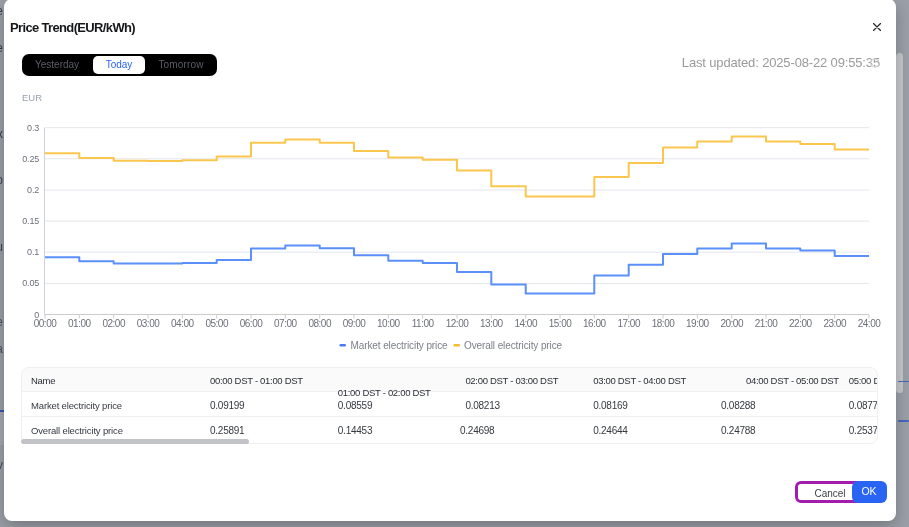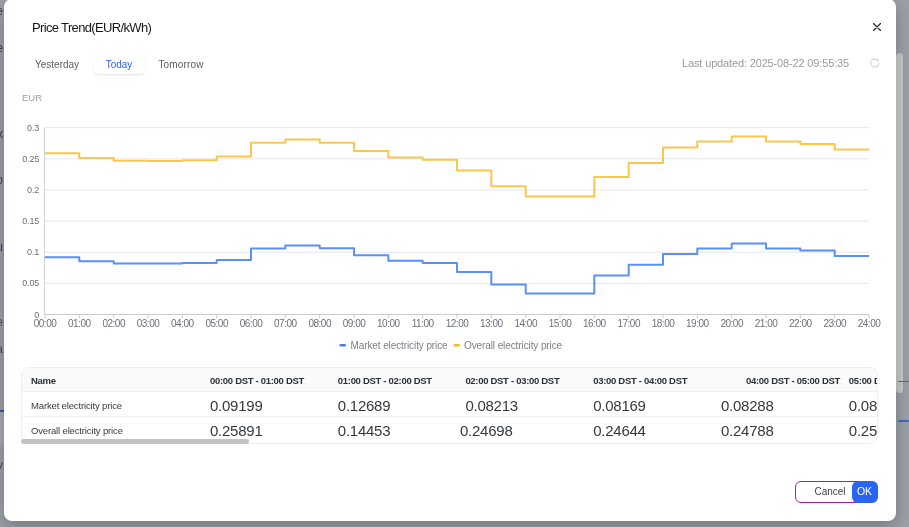--- a/index.html
+++ b/index.html
@@ -1,30 +1,30 @@
 <!DOCTYPE html>
 <html><head><meta charset="utf-8"><style>
 html,body{margin:0;padding:0}
 body{width:909px;height:527px;background:#9ba0a8;font-family:"Liberation Sans",sans-serif;position:relative;overflow:hidden}
 .modal{position:absolute;left:4px;top:-1px;width:891.5px;height:521.5px;background:#fff;border-radius:8px;box-shadow:0 6px 16px rgba(0,0,0,.25)}
 .abs{position:absolute}
-.title{left:32px;top:21px;font-size:13px;font-weight:normal;color:#17181a;letter-spacing:-0.65px;line-height:13px}
-.tabs{left:22px;top:53.5px;width:195px;height:22px;background:#ffffff;border-radius:7px}
+.title{left:10px;top:21px;font-size:13px;font-weight:bold;color:#17181a;letter-spacing:-0.65px;line-height:13px}
+.tabs{left:22px;top:53.5px;width:195px;height:22px;background:#000000;border-radius:7px}
 .tab{position:absolute;top:0;height:22px;line-height:22px;font-size:10px;color:#5c5f66;text-align:center}
 .pill{position:absolute;left:71px;top:2px;width:52px;height:18px;background:#fff;border-radius:5px;box-shadow:0 1px 2px rgba(0,0,0,.12)}
-.lastupd{right:60px;top:57px;font-size:11px;color:#9a9a9a;letter-spacing:-0.15px;line-height:12px}
+.lastupd{right:29px;top:57px;font-size:13px;color:#9a9a9a;letter-spacing:-0.15px;line-height:12px}
 .tbl{left:21px;top:367px;width:857px;height:77px;border:1px solid #efefef;border-radius:8px;overflow:hidden;box-sizing:border-box}
 .thead{position:absolute;left:0;top:0;width:100%;height:23.5px;background:#fafafa;border-bottom:1px solid #f0f0f0;box-sizing:border-box}
 .rowline{position:absolute;left:0;width:100%;height:1px;background:#f0f0f0}
-.tcell{position:absolute;font-size:15px;color:#35393f;letter-spacing:-0.25px;white-space:nowrap;line-height:10px}
+.tcell{position:absolute;font-size:10px;color:#35393f;letter-spacing:-0.25px;white-space:nowrap;line-height:10px}
 .lcell{position:absolute;font-size:9.5px;color:#35393f;letter-spacing:-0.15px;white-space:nowrap;line-height:10px}
-.hcell{position:absolute;font-size:9.5px;font-weight:bold;color:#2b2f36;letter-spacing:-0.3px;white-space:nowrap;line-height:10px}
+.hcell{position:absolute;font-size:9.5px;font-weight:normal;color:#2b2f36;letter-spacing:-0.3px;white-space:nowrap;line-height:10px}
 .hscroll{left:21px;top:438.6px;width:228px;height:5.4px;background:#c2c3c6;border-radius:3px}
-.btn-cancel{left:795px;top:481px;width:70px;height:21.5px;border:1px solid #a21caf;border-radius:6px;box-sizing:border-box;font-size:10px;color:#3b3e43;text-align:center;line-height:19.5px}
-.btn-ok{left:851.5px;top:481px;width:26px;height:21.5px;background:#2a64f2;border-radius:6px;font-size:10.5px;color:#fff;text-align:center;line-height:21.5px}
+.btn-cancel{left:795px;top:481px;width:70px;height:21.5px;border:3px solid #a21caf;border-radius:6px;box-sizing:border-box;font-size:10px;color:#3b3e43;text-align:center;line-height:19.5px}
+.btn-ok{left:851.5px;top:481px;width:35px;height:21.5px;background:#2a64f2;border-radius:6px;font-size:10.5px;color:#fff;text-align:center;line-height:21.5px}
 .frag{position:absolute;left:-13px;width:16px;text-align:right;font-size:12px;line-height:13px;letter-spacing:0}
 .sbthumb{left:896px;top:53px;width:7px;height:340px;background:#c6c8cc;border-radius:3.5px}
 </style></head>
 <body>
 <div class="frag" style="top:5px;color:#3e4450">e</div>
 <div class="frag" style="top:42px;color:#363c49">e</div>
 <div class="frag" style="top:128px;color:#333a50">ix</div>
 <div class="frag" style="top:174px;color:#464b58">p</div>
 <div class="frag" style="top:241px;color:#414654">u</div>
 <div class="frag" style="top:316px;color:#4b5160">le</div>
@@ -123,28 +123,28 @@
 <rect x="339.5" y="344" width="6.5" height="2.6" rx="1.3" fill="#4a7af0"></rect>
 <text x="350.5" y="349" font-size="10" fill="#7b7f86" letter-spacing="-0.1">Market electricity price</text>
 <rect x="453.5" y="344" width="6.5" height="2.6" rx="1.3" fill="#f7bb2a"></rect>
 <text x="464" y="349" font-size="10" fill="#7b7f86" letter-spacing="-0.1">Overall electricity price</text>
 </svg>
 <div class="abs tbl">
 <div class="thead"></div>
 <div class="rowline" style="top:48.3px"></div>
 <div class="hcell" style="left:9px;top:8px">Name</div>
 <div class="hcell" style="left:188px;top:8px">00:00 DST - 01:00 DST</div>
-<div class="hcell" style="left:315.8px;top:8px">01:00 DST - 02:00 DST</div>
+<div class="hcell" style="left:315.8px;top:20px">01:00 DST - 02:00 DST</div>
 <div class="hcell" style="left:443.4px;top:8px">02:00 DST - 03:00 DST</div>
 <div class="hcell" style="left:571.2px;top:8px">03:00 DST - 04:00 DST</div>
 <div class="hcell" style="left:724px;top:8px">04:00 DST - 05:00 DST</div>
 <div class="hcell" style="left:826.8px;top:8px">05:00 DST - 06:00 DST</div>
 <div class="lcell" style="left:9px;top:33px">Market electricity price</div>
 <div class="tcell" style="left:188px;top:33px">0.09199</div>
-<div class="tcell" style="left:315.8px;top:33px">0.12689</div>
+<div class="tcell" style="left:315.8px;top:33px">0.08559</div>
 <div class="tcell" style="left:443.4px;top:33px">0.08213</div>
 <div class="tcell" style="left:571.2px;top:33px">0.08169</div>
 <div class="tcell" style="left:699px;top:33px">0.08288</div>
 <div class="tcell" style="left:826.8px;top:33px">0.08776</div>
 <div class="lcell" style="left:9px;top:57.5px">Overall electricity price</div>
 <div class="tcell" style="left:188px;top:57.5px">0.25891</div>
 <div class="tcell" style="left:315.8px;top:57.5px">0.14453</div>
 <div class="tcell" style="left:438px;top:57.5px">0.24698</div>
 <div class="tcell" style="left:571.2px;top:57.5px">0.24644</div>
 <div class="tcell" style="left:699px;top:57.5px">0.24788</div>

